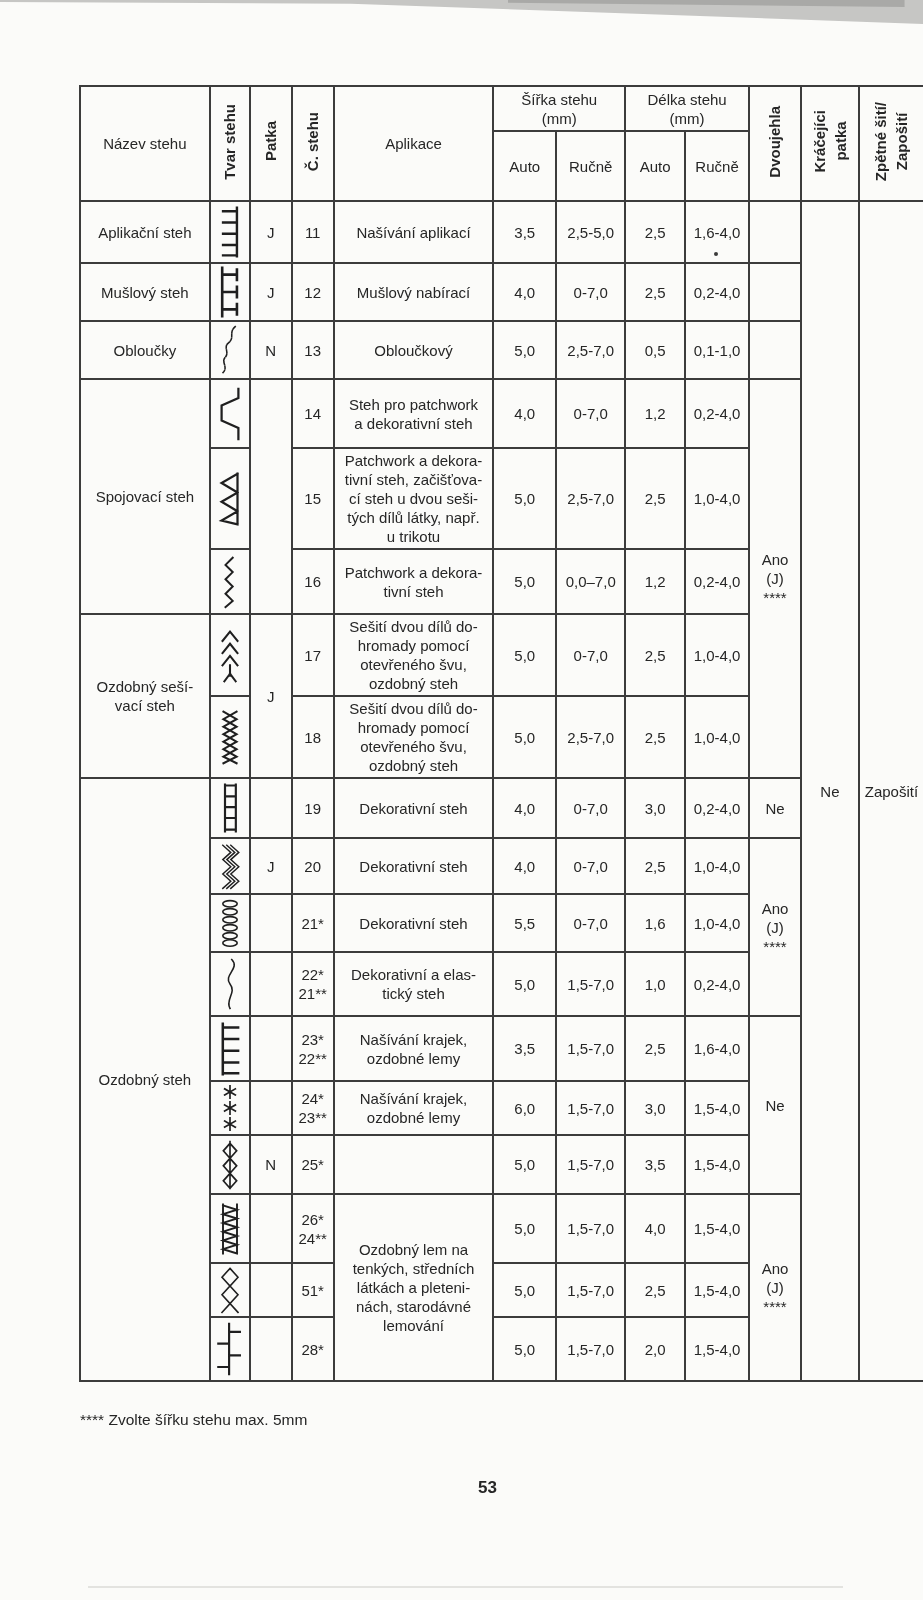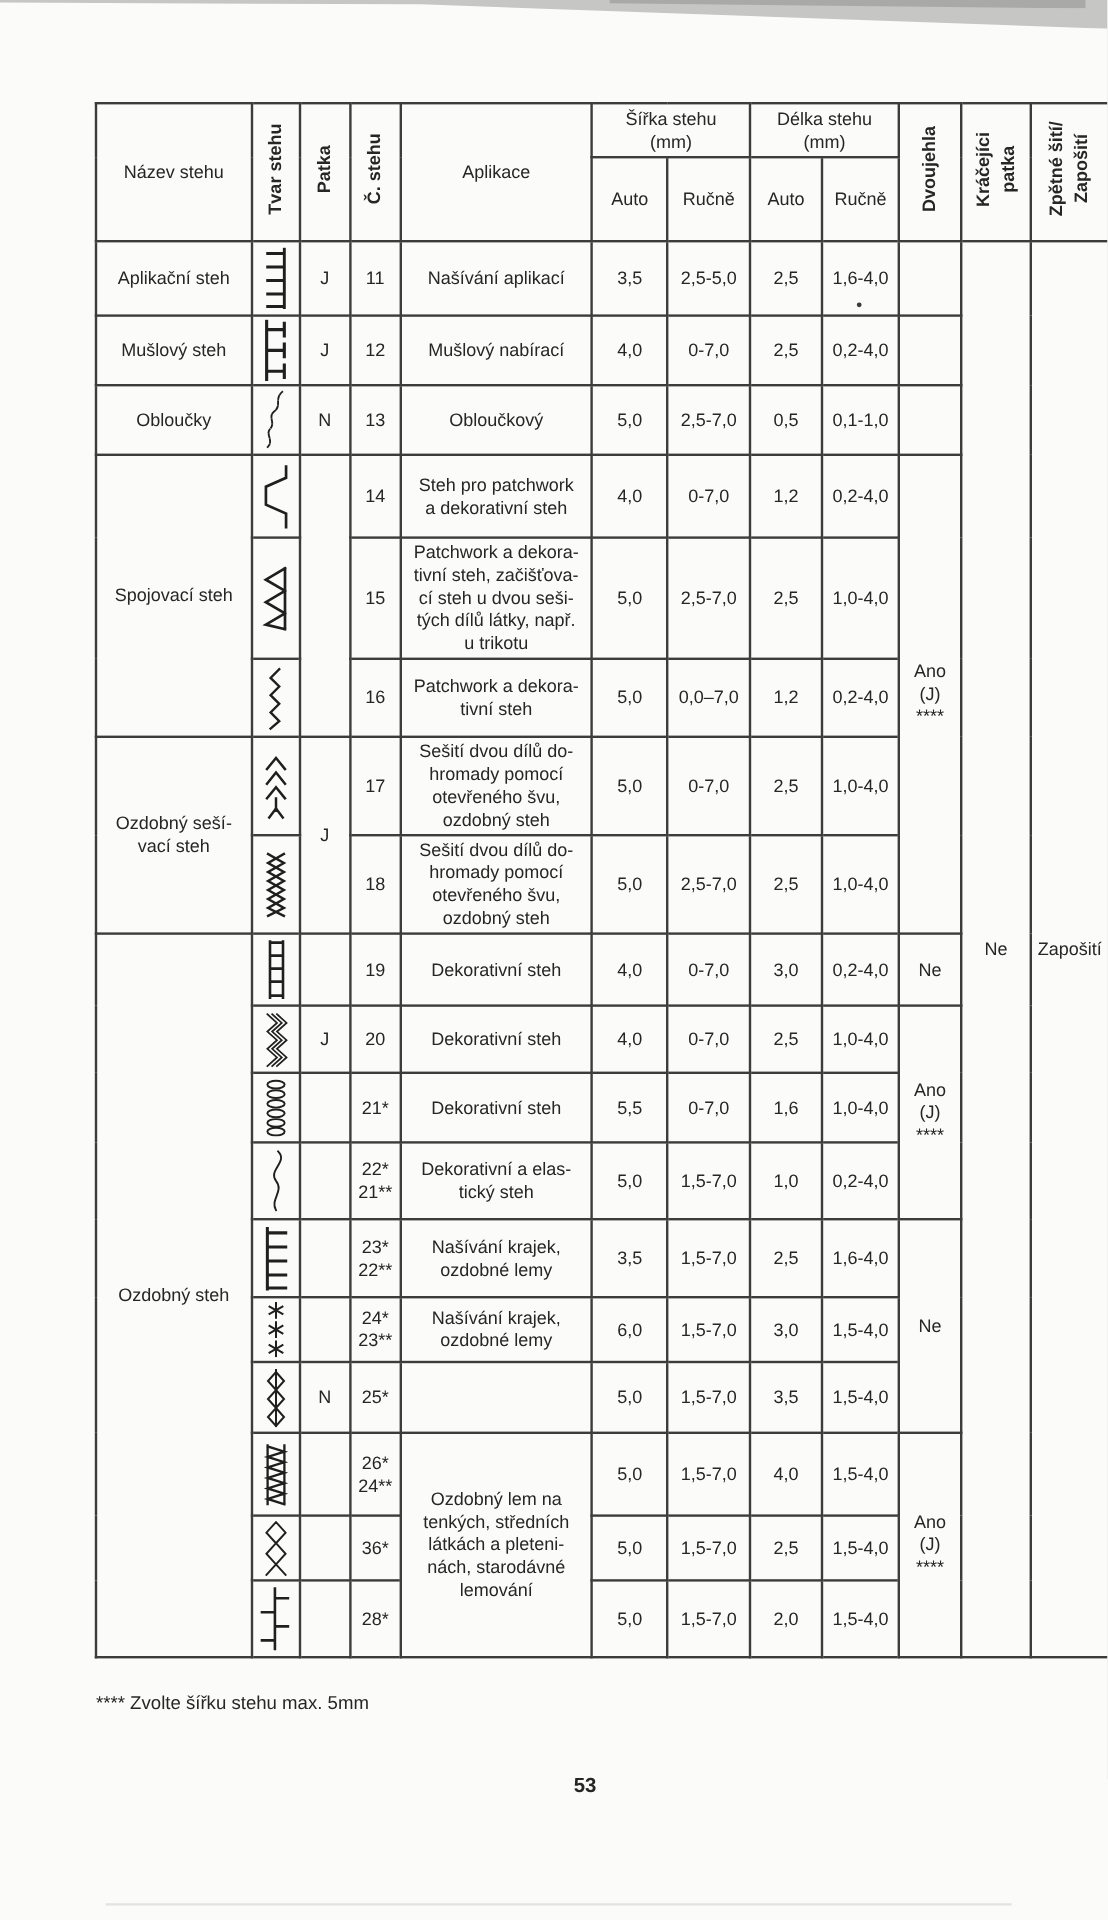--- a/index.html
+++ b/index.html
@@ -375,21 +375,21 @@
 ****</td>
     </tr>
 
     <tr style="height:54px">
       <td class="icon-cell">
         <svg class="st" width="30" height="48" viewBox="0 0 32 60" stroke-width="2">
           <path d="M16 3 L26 14 L16 25 L6 14 Z M16 25 L26 36 L16 47 L6 36 Z M16 47 L26 58 M16 47 L6 58"></path>
             </svg>
           </td>
       <td></td>
-      <td>36*</td>
+      <td>51*</td>
       <td>5,0</td>
       <td>1,5-7,0</td>
       <td>2,5</td>
       <td>1,5-4,0</td>
     </tr>
 
     <tr style="height:64px">
       <td class="icon-cell">
         <svg class="st" width="30" height="54" viewBox="0 0 32 60" stroke-width="2.4">
           <path d="M15 2 V58 M15 11 H27 M3 24 H15 M15 37 H27 M3 50 H15"></path>

